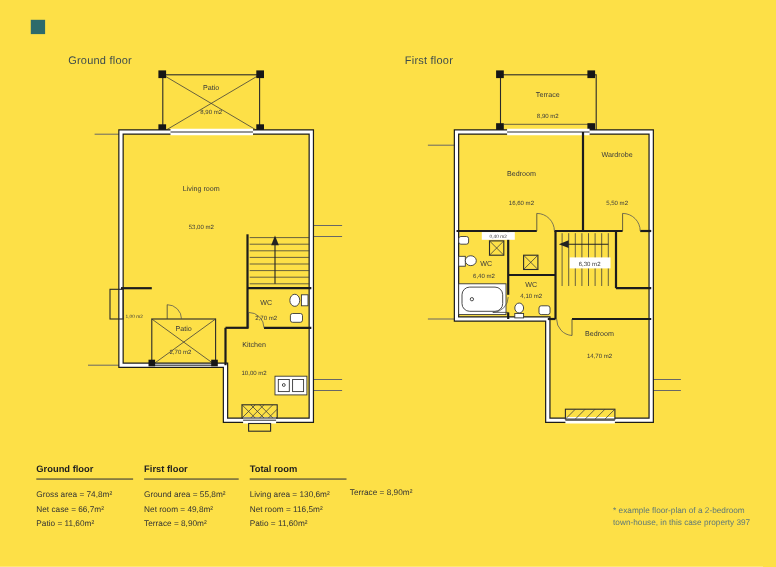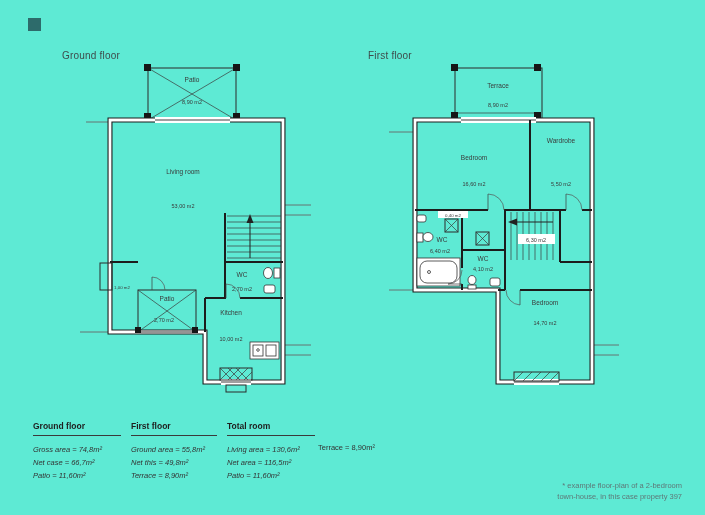--- a/index.html
+++ b/index.html
@@ -1,17 +1,17 @@
 <!DOCTYPE html>
 <html><head>
 <meta charset="utf-8">
 <style>
   html,body{margin:0;padding:0;}
   body{width:705px;height:515px;background:#ffffff;font-family:"Liberation Sans",sans-serif;position:relative;overflow:hidden;}
-  .page{position:absolute;inset:0;background:#5eead4;}
+  .page{position:absolute;inset:0;background:#fde047;}
   .corner-square{position:absolute;left:28px;top:18px;width:13px;height:13px;background:#2d6b6b;}
   .floor-title{position:absolute;font-size:10px;color:#3e4c4c;letter-spacing:.2px;}
   #ground-title{left:62px;top:50px;}
   #first-title{left:368px;top:50px;}
   svg.plans{position:absolute;left:0;top:0;}
   svg text{font-family:"Liberation Sans",sans-serif;text-anchor:middle;fill:#3a3a3a;}
   .room-label{font-size:6.5px;}
   .area-label{font-size:5.5px;}
   .tiny-label{font-size:4.4px;}
   .wall-outer{fill:none;stroke:#1c1c1c;stroke-width:5;}
@@ -24,23 +24,23 @@
   .glass{stroke:#2a2a2a;stroke-width:0.9;}
   .fixture{fill:#ffffff;stroke:#333;stroke-width:0.8;}
   .arc{fill:none;stroke:#555;stroke-width:0.7;}
   .col-sq{fill:#161616;}
   .tables{position:absolute;left:33px;top:421px;display:flex;}
   .area-col{margin-right:10px;}
   .col-1{width:88px;}
   .col-2{width:86px;}
   .col-3{width:88px;}
   .area-header{font-size:8.5px;font-weight:bold;color:#1f1f1f;padding-bottom:4px;border-bottom:1px solid #3a3a3a;margin-bottom:7px;}
-  .area-row{font-size:7.5px;color:#333;line-height:13px;white-space:nowrap;font-style:italic;}
+  .area-row{font-size:7.5px;color:#333;line-height:13px;white-space:nowrap;}
   .extra-area{position:absolute;left:318px;top:443px;font-size:7.5px;color:#333;white-space:nowrap;}
-  .footnote{position:absolute;right:23px;top:480px;text-align:right;font-size:7.5px;color:#5e7878;line-height:11px;}
+  .footnote{position:absolute;right:23px;top:458px;font-size:7.5px;color:#5e7878;line-height:11px;}
 </style>
 </head>
 <body>
 
 <div class="page">
   <div class="corner-square"></div>
   <div class="floor-title" id="ground-title">Ground floor</div>
   <div class="floor-title" id="first-title">First floor</div>
 
   <svg class="plans" width="705" height="410" viewBox="0 0 705 410">
@@ -271,27 +271,27 @@
   <div class="tables">
     <div class="area-col col-1">
       <div class="area-header">Ground floor</div>
       <div class="area-row">Gross area = 74,8m²</div>
       <div class="area-row">Net case = 66,7m²</div>
       <div class="area-row">Patio = 11,60m²</div>
     </div>
     <div class="area-col col-2">
       <div class="area-header">First floor</div>
       <div class="area-row">Ground area = 55,8m²</div>
-      <div class="area-row">Net this = 49,8m²</div>
+      <div class="area-row">Net room = 49,8m²</div>
       <div class="area-row">Terrace = 8,90m²</div>
     </div>
     <div class="area-col col-3">
       <div class="area-header">Total room</div>
       <div class="area-row">Living area = 130,6m²</div>
-      <div class="area-row">Net area = 116,5m²</div>
+      <div class="area-row">Net room = 116,5m²</div>
       <div class="area-row">Patio = 11,60m²</div>
     </div>
   </div>
   <div class="extra-area">Terrace = 8,90m²</div>
 
   <div class="footnote">
     <div>* example floor-plan of a 2-bedroom</div>
     <div>town-house, in this case property 397</div>
   </div>
 </div>

